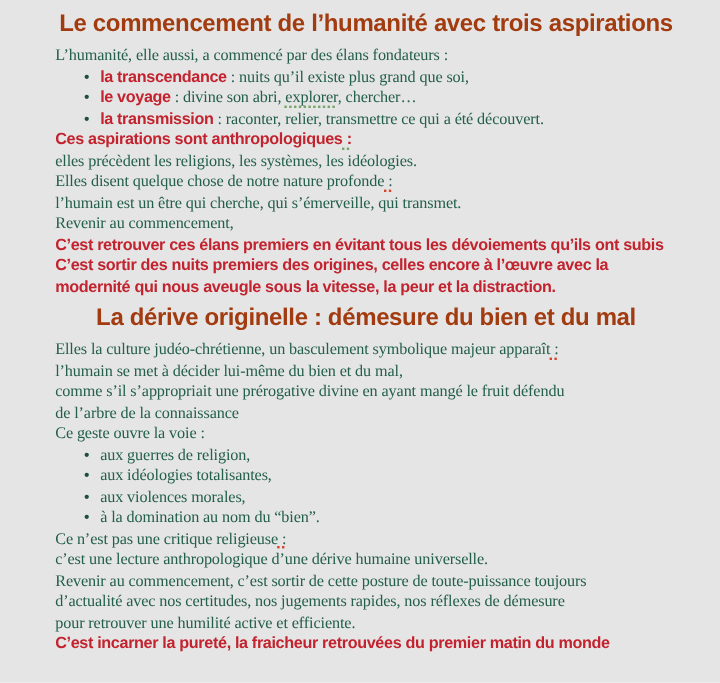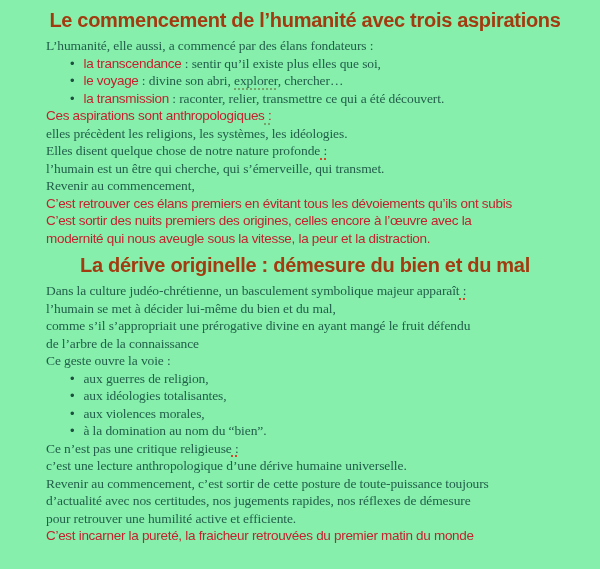--- a/index.html
+++ b/index.html
@@ -11,21 +11,21 @@
     width: 600px;
     height: 569px;
     overflow: hidden;
     font-family: "Liberation Sans", sans-serif;
   }
   .page {
     box-sizing: border-box;
     width: 600px;
     height: 569px;
     padding: 6px 4px 0 46px;
-    background: #86efac;
+    background: #e5e5e5;
   }
   .title {
     font-size: 20px;
     line-height: 24px;
     font-weight: bold;
     color: #a23c10;
     text-align: center;
     letter-spacing: -0.3px;
     margin: 2px 0 5px -32px; 
     white-space: nowrap;
@@ -34,21 +34,21 @@
     margin-top: 6px;
   }
   .line {
     margin: 0;
     font-size: 13.5px;
     line-height: 17.5px;
     white-space: nowrap;
     letter-spacing: -0.1px;
   }
   .g  { color: #235f4b; font-family: Liberation Serif, serif; }
-  .rb { color: #c2232e; font-weight: normal; letter-spacing: -0.3px; }
+  .rb { color: #c2232e; font-weight: bold; letter-spacing: -0.3px; }
   .bullet { padding-left: 24px; }
   .dot {
     display: inline-block;
     color: #1d4f3e;
     margin-right: 9px;
     font-size: 13px;
     vertical-align: top;
   }
   .sqg {
     text-decoration-line: underline;
@@ -65,35 +65,35 @@
     text-underline-offset: 3px;
   }
 </style>
 </head>
 <body>
 
 <main class="page" id="doc">
     <section>
       <h1 class="title">Le commencement de l’humanité avec trois aspirations</h1>
       <p class="line"><span class="g">L’humanité, elle aussi, a commencé par des élans fondateurs :</span></p>
-      <p class="line bullet"><span class="dot">•</span><span class="rb">la transcendance</span><span class="g"> : sentir qu’il existe plus elles que soi,</span></p>
+      <p class="line bullet"><span class="dot">•</span><span class="rb">la transcendance</span><span class="g"> : nuits qu’il existe plus grand que soi,</span></p>
       <p class="line bullet"><span class="dot">•</span><span class="rb">le voyage</span><span class="g"> : divine son abri, </span><span class="g sqg">explorer</span><span class="g">, chercher…</span></p>
       <p class="line bullet"><span class="dot">•</span><span class="rb">la transmission</span><span class="g"> : raconter, relier, transmettre ce qui a été découvert.</span></p>
       <p class="line"><span class="rb">Ces aspirations sont anthropologiques</span><span class="rb sqg"> :</span></p>
       <p class="line"><span class="g">elles précèdent les religions, les systèmes, les idéologies.</span></p>
       <p class="line"><span class="g">Elles disent quelque chose de notre nature profonde</span><span class="g sqr"> :</span></p>
       <p class="line"><span class="g">l’humain est un être qui cherche, qui s’émerveille, qui transmet.</span></p>
       <p class="line"><span class="g">Revenir au commencement,</span></p>
       <p class="line"><span class="rb">C’est retrouver ces élans premiers en évitant tous les dévoiements qu’ils ont subis</span></p>
       <p class="line"><span class="rb">C’est sortir des nuits premiers des origines, celles encore à l’œuvre avec la</span></p>
       <p class="line"><span class="rb">modernité qui nous aveugle sous la vitesse, la peur et la distraction.</span></p>
     </section>
     <section>
       <h1 class="title">La dérive originelle : démesure du bien et du mal</h1>
-      <p class="line"><span class="g">Dans la culture judéo-chrétienne, un basculement symbolique majeur apparaît</span><span class="g sqr"> :</span></p>
+      <p class="line"><span class="g">Elles la culture judéo-chrétienne, un basculement symbolique majeur apparaît</span><span class="g sqr"> :</span></p>
       <p class="line"><span class="g">l’humain se met à décider lui-même du bien et du mal,</span></p>
       <p class="line"><span class="g">comme s’il s’appropriait une prérogative divine en ayant mangé le fruit défendu</span></p>
       <p class="line"><span class="g">de l’arbre de la connaissance</span></p>
       <p class="line"><span class="g">Ce geste ouvre la voie :</span></p>
       <p class="line bullet"><span class="dot">•</span><span class="g">aux guerres de religion,</span></p>
       <p class="line bullet"><span class="dot">•</span><span class="g">aux idéologies totalisantes,</span></p>
       <p class="line bullet"><span class="dot">•</span><span class="g">aux violences morales,</span></p>
       <p class="line bullet"><span class="dot">•</span><span class="g">à la domination au nom du “bien”.</span></p>
       <p class="line"><span class="g">Ce n’est pas une critique religieuse</span><span class="g sqr"> :</span></p>
       <p class="line"><span class="g">c’est une lecture anthropologique d’une dérive humaine universelle.</span></p>

